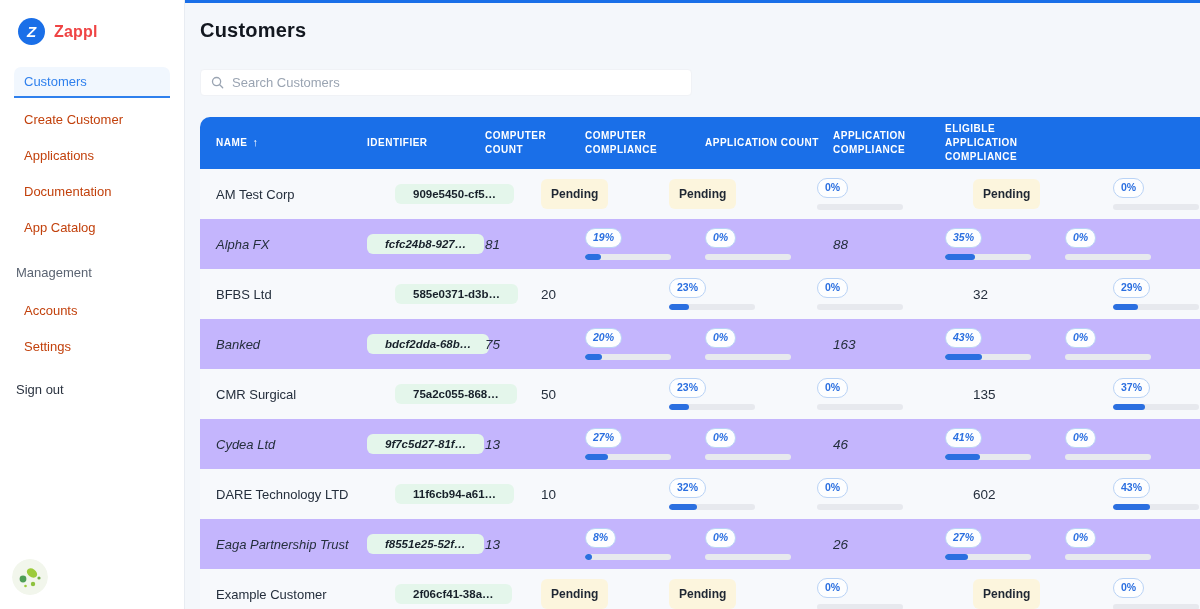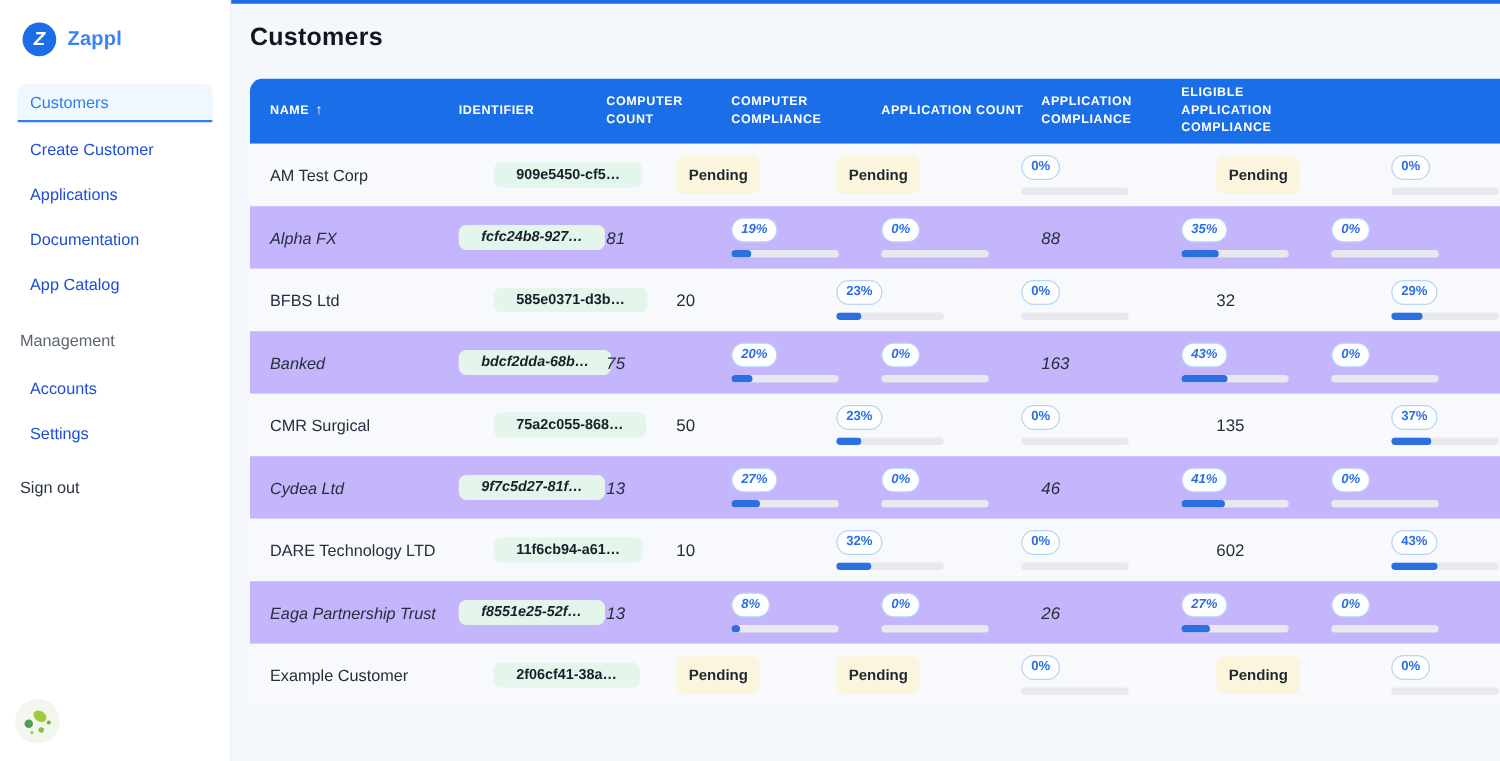--- a/index.html
+++ b/index.html
@@ -25,24 +25,24 @@
   .sidebar{
     width:185px;min-width:185px;height:609px;background:#ffffff;
     border-right:1px solid #e8ecf2;display:flex;flex-direction:column;
   }
   .brand{display:flex;align-items:center;gap:9px;padding:18px 16px 14px 18px;}
   .logo{
     width:27px;height:27px;border-radius:50%;background:var(--primary);
     color:#fff;font-weight:800;font-size:15px;display:inline-flex;
     align-items:center;justify-content:center;font-style:italic;
   }
-  .brand-name{font-size:16px;font-weight:800;color:#3b82f6;letter-spacing:.2px;}
+  .brand-name{font-size:16px;font-weight:800;color:#ef4444;letter-spacing:.2px;}
   .nav{display:flex;flex-direction:column;margin-top:8px;}
   .nav-item{
-    margin:0 14px 7px 14px;padding:7px 10px;font-size:13px;color:#1d4ed8;
+    margin:0 14px 7px 14px;padding:7px 10px;font-size:13px;color:#c2410c;
     border-radius:7px;cursor:pointer;white-space:nowrap;
   }
   .nav-item.active{
     color:#2f80ed;background:#f1f7fe;border-radius:7px 7px 0 0;
     border-bottom:2px solid #2f80ed;
   }
   .section-label{margin:16px 0 8px 16px;font-size:13px;color:#5b6472;}
   .signout{margin:8px 0 0 16px;padding:6px 0;font-size:13px;color:#2b3340;cursor:pointer;}
   .user{
     margin-top:auto;padding:12px 12px 14px 12px;display:flex;align-items:center;gap:10px;
@@ -141,20 +141,27 @@
         <circle cx="21" cy="25" r="2.2" fill="#8fc23f"></circle>
         <circle cx="27" cy="19" r="1.6" fill="#6fae45"></circle>
         <circle cx="13.5" cy="27" r="1.3" fill="#9ccb3b"></circle>
       </svg>
     </div>
   </aside>
 
   <main>
     <h1>Customers</h1>
 
+    <div class="search">
+      <svg width="13" height="13" viewBox="0 0 14 14" aria-hidden="true">
+        <circle cx="6" cy="6" r="4.4" fill="none" stroke="#9aa4b2" stroke-width="1.4"></circle>
+        <line x1="9.4" y1="9.4" x2="12.6" y2="12.6" stroke="#9aa4b2" stroke-width="1.4" stroke-linecap="round"></line>
+      </svg>
+      <input type="text" placeholder="Search Customers" style="">
+    </div>
 
     <div class="table">
       <div class="thead" id="thead">
           <div class="th">NAME<span class="sort">↑</span></div>
           <div class="th">IDENTIFIER</div>
           <div class="th">COMPUTER COUNT</div>
           <div class="th">COMPUTER COMPLIANCE</div>
           <div class="th">APPLICATION COUNT</div>
           <div class="th">APPLICATION COMPLIANCE</div>
           <div class="th">ELIGIBLE APPLICATION COMPLIANCE</div>

